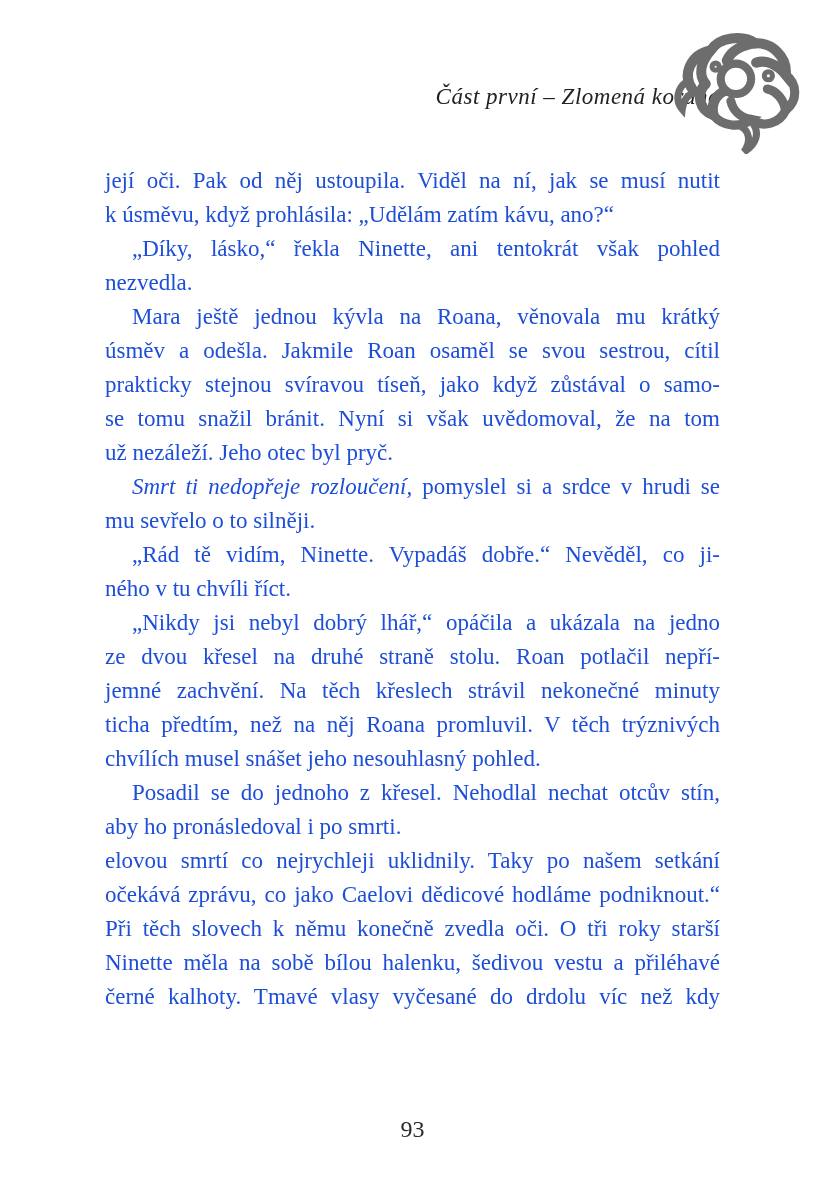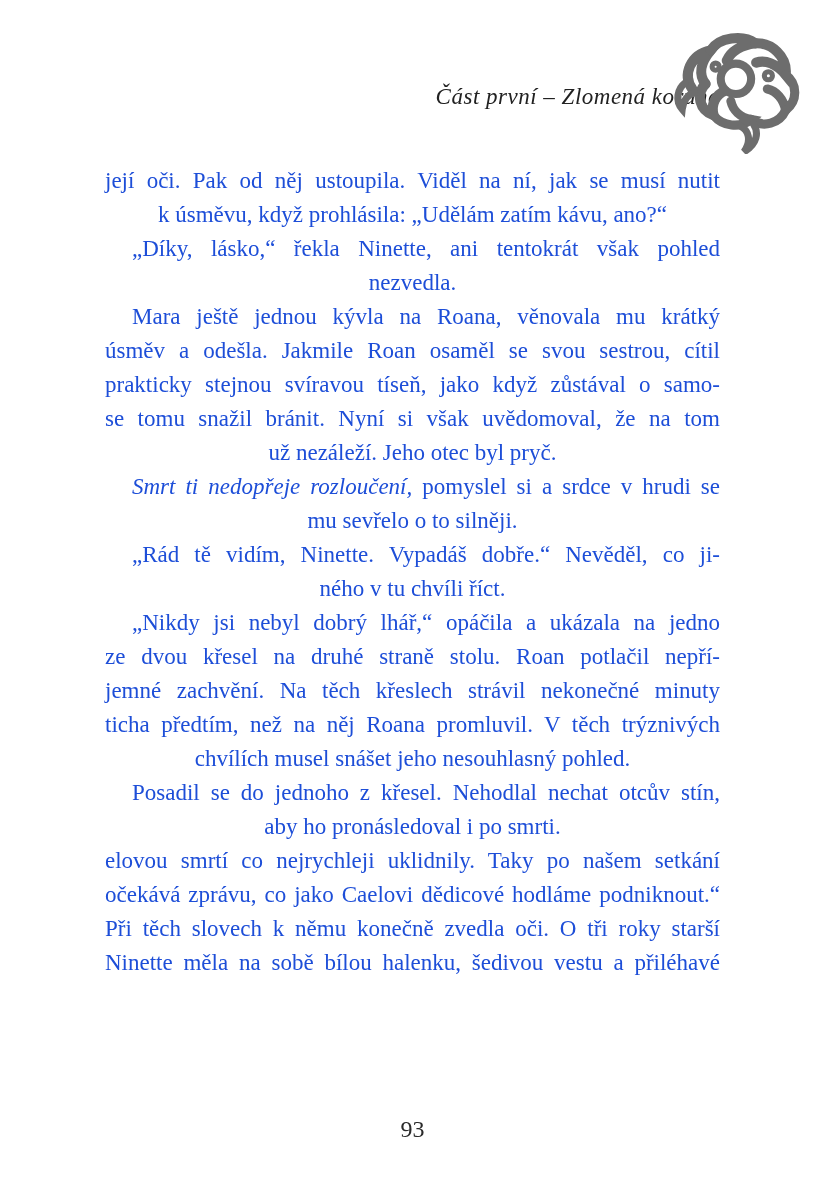--- a/index.html
+++ b/index.html
@@ -38,21 +38,21 @@
   .ornament svg { width: 100%; height: 100%; display: block; }
   .body-text {
     position: absolute;
     top: 164px;
     left: 105px;
     width: 615px;
     font-size: 23px;
     line-height: 34px;
     color: #1d4ed8;
   }
-  .line { text-align: center; }
+  .line { text-align: left; }
   .line.justify {
     text-align: justify;
     text-align-last: justify;
   }
   .line.indent { text-indent: 27px; }
   .line .italic { font-style: italic; }
   .page-number {
     position: absolute;
     top: 1116px;
     left: 105px;
@@ -106,17 +106,18 @@
       <div class="line justify"><span>ze dvou křesel na druhé straně stolu. Roan potlačil nepří-</span></div>
       <div class="line justify"><span>jemné zachvění. Na těch křeslech strávil nekonečné minuty</span></div>
       <div class="line justify"><span>ticha předtím, než na něj Roana promluvil. V těch trýznivých</span></div>
       <div class="line"><span>chvílích musel snášet jeho nesouhlasný pohled.</span></div>
       <div class="line indent justify"><span>Posadil se do jednoho z křesel. Nehodlal nechat otcův stín,</span></div>
       <div class="line"><span>aby ho pronásledoval i po smrti.</span></div>
       <div class="line justify"><span>elovou smrtí co nejrychleji uklidnily. Taky po našem setkání</span></div>
       <div class="line justify"><span>očekává zprávu, co jako Caelovi dědicové hodláme podniknout.“</span></div>
       <div class="line justify"><span>Při těch slovech k němu konečně zvedla oči. O tři roky starší</span></div>
       <div class="line justify"><span>Ninette měla na sobě bílou halenku, šedivou vestu a přiléhavé</span></div>
+      <div class="line justify"><span>černé kalhoty. Tmavé vlasy vyčesané do drdolu víc než kdy</span></div>
     </div>
 
   <div class="page-number">93</div>
 
 </div>
 
 </body></html>

